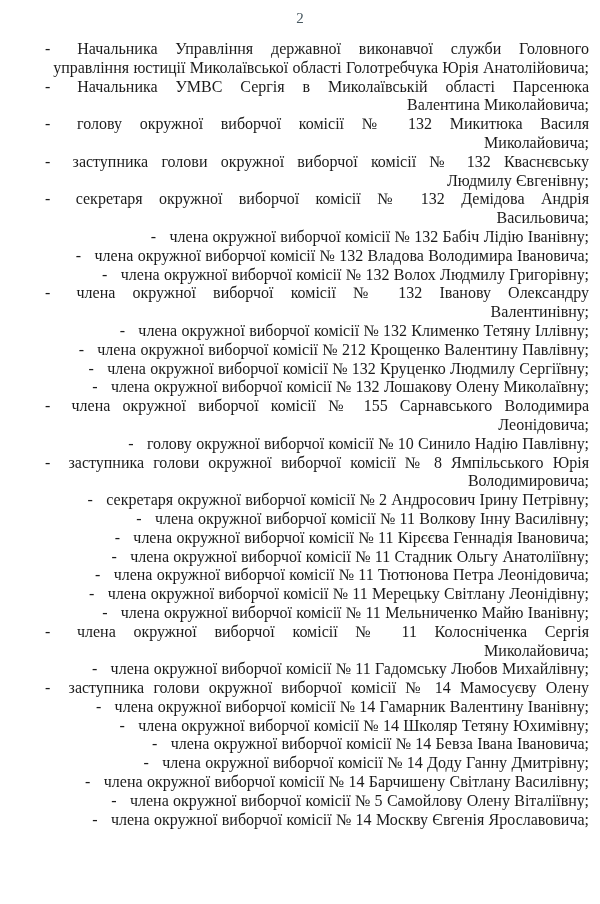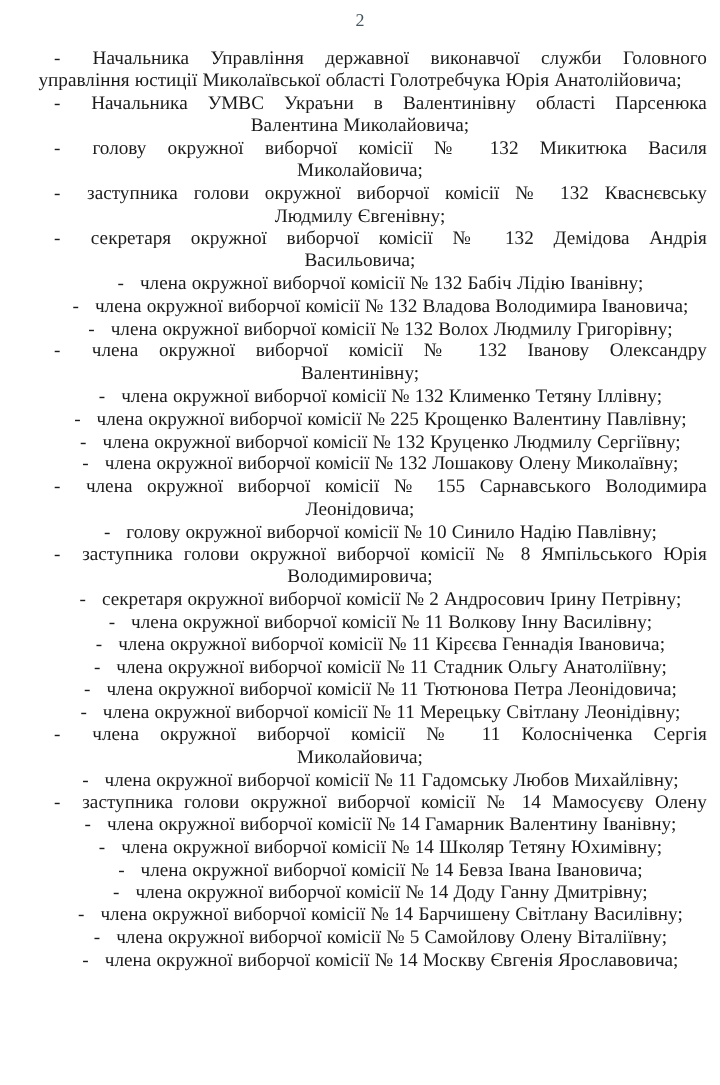--- a/index.html
+++ b/index.html
@@ -33,21 +33,21 @@
   }
   .para {
     margin: 0;
     padding: 0;
     font-size: 16px;
     line-height: 18.8px;
     word-spacing: 0.02em;
   }
   .line {
     display: block;
-    text-align: center;
+    text-align: right;
   }
   .line.first {
     padding-left: 34px;
   }
   .para.multi .line.first {
     text-align: justify;
     text-align-last: justify;
   }
   .marker {
     margin-right: 9px;
@@ -57,21 +57,21 @@
 <body>
 
 <div class="page">
   <div class="page-number">2</div>
   <div class="doc-body">
       <p class="para multi">
         <span class="line first"><span class="marker">-</span> <span class="text">Начальника Управління державної виконавчої служби Головного</span></span>
         <span class="line rest">управління юстиції Миколаївської області Голотребчука Юрія Анатолійовича;</span>
       </p>
       <p class="para multi">
-        <span class="line first"><span class="marker">-</span> <span class="text">Начальника УМВС Украъни в Валентинівну області Парсенюка</span></span>
+        <span class="line first"><span class="marker">-</span> <span class="text">Начальника УМВС Сергія в Миколаївській області Парсенюка</span></span>
         <span class="line rest">Валентина Миколайовича;</span>
       </p>
       <p class="para multi">
         <span class="line first"><span class="marker">-</span> <span class="text">голову окружної виборчої комісії № 132 Микитюка Василя</span></span>
         <span class="line rest">Миколайовича;</span>
       </p>
       <p class="para multi">
         <span class="line first"><span class="marker">-</span> <span class="text">заступника голови окружної виборчої комісії № 132 Кваснєвську</span></span>
         <span class="line rest">Людмилу Євгенівну;</span>
       </p>
@@ -89,21 +89,21 @@
         <span class="line first"><span class="marker">-</span> <span class="text">члена окружної виборчої комісії № 132 Волох Людмилу Григорівну;</span></span>
       </p>
       <p class="para multi">
         <span class="line first"><span class="marker">-</span> <span class="text">члена окружної виборчої комісії № 132 Іванову Олександру</span></span>
         <span class="line rest">Валентинівну;</span>
       </p>
       <p class="para">
         <span class="line first"><span class="marker">-</span> <span class="text">члена окружної виборчої комісії № 132 Клименко Тетяну Іллівну;</span></span>
       </p>
       <p class="para">
-        <span class="line first"><span class="marker">-</span> <span class="text">члена окружної виборчої комісії № 225 Крощенко Валентину Павлівну;</span></span>
+        <span class="line first"><span class="marker">-</span> <span class="text">члена окружної виборчої комісії № 212 Крощенко Валентину Павлівну;</span></span>
       </p>
       <p class="para">
         <span class="line first"><span class="marker">-</span> <span class="text">члена окружної виборчої комісії № 132 Круценко Людмилу Сергіївну;</span></span>
       </p>
       <p class="para">
         <span class="line first"><span class="marker">-</span> <span class="text">члена окружної виборчої комісії № 132 Лошакову Олену Миколаївну;</span></span>
       </p>
       <p class="para multi">
         <span class="line first"><span class="marker">-</span> <span class="text">члена окружної виборчої комісії № 155 Сарнавського Володимира</span></span>
         <span class="line rest">Леонідовича;</span>
@@ -126,20 +126,23 @@
       </p>
       <p class="para">
         <span class="line first"><span class="marker">-</span> <span class="text">члена окружної виборчої комісії № 11 Стадник Ольгу Анатоліївну;</span></span>
       </p>
       <p class="para">
         <span class="line first"><span class="marker">-</span> <span class="text">члена окружної виборчої комісії № 11 Тютюнова Петра Леонідовича;</span></span>
       </p>
       <p class="para">
         <span class="line first"><span class="marker">-</span> <span class="text">члена окружної виборчої комісії № 11 Мерецьку Світлану Леонідівну;</span></span>
       </p>
+      <p class="para">
+        <span class="line first"><span class="marker">-</span> <span class="text">члена окружної виборчої комісії № 11 Мельниченко Майю Іванівну;</span></span>
+      </p>
       <p class="para multi">
         <span class="line first"><span class="marker">-</span> <span class="text">члена окружної виборчої комісії № 11 Колосніченка Сергія</span></span>
         <span class="line rest">Миколайовича;</span>
       </p>
       <p class="para">
         <span class="line first"><span class="marker">-</span> <span class="text">члена окружної виборчої комісії № 11 Гадомську Любов Михайлівну;</span></span>
       </p>
       <p class="para multi">
         <span class="line first"><span class="marker">-</span> <span class="text">заступника голови окружної виборчої комісії № 14 Мамосуєву Олену</span></span>
       </p>

